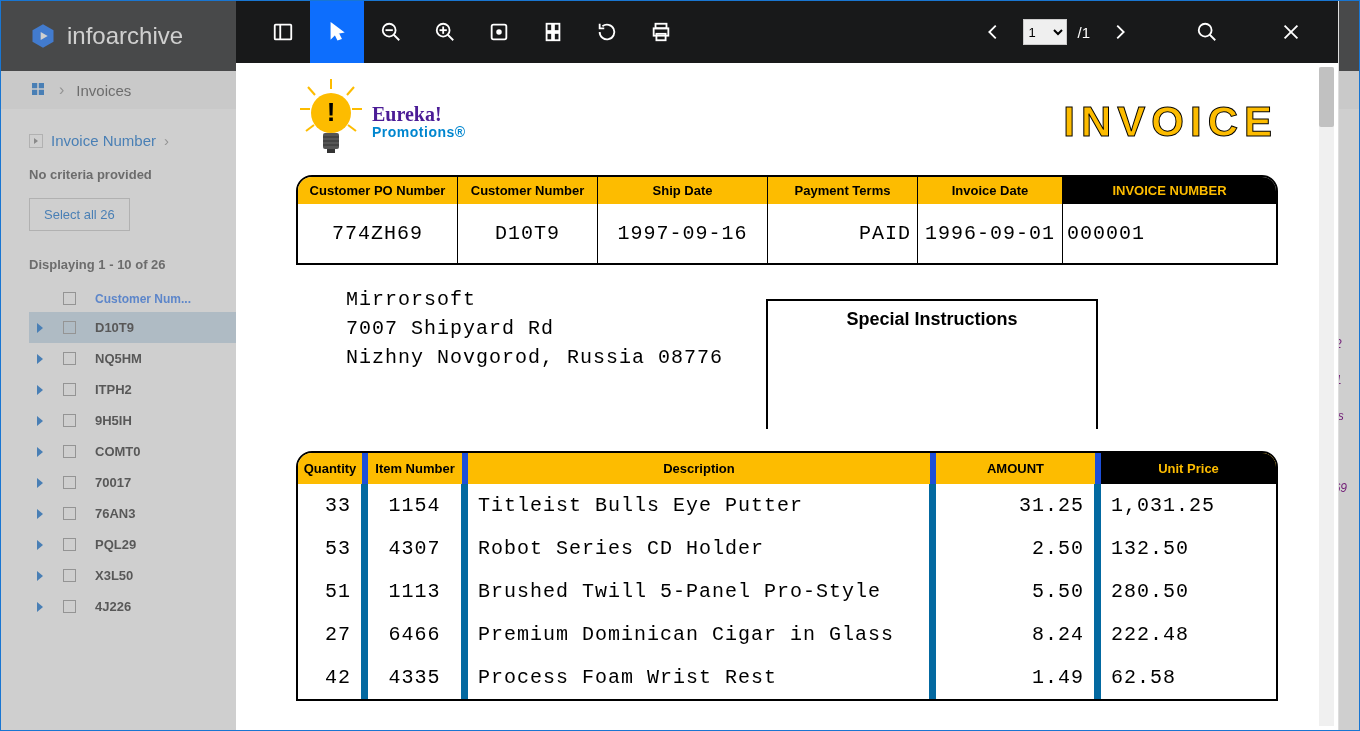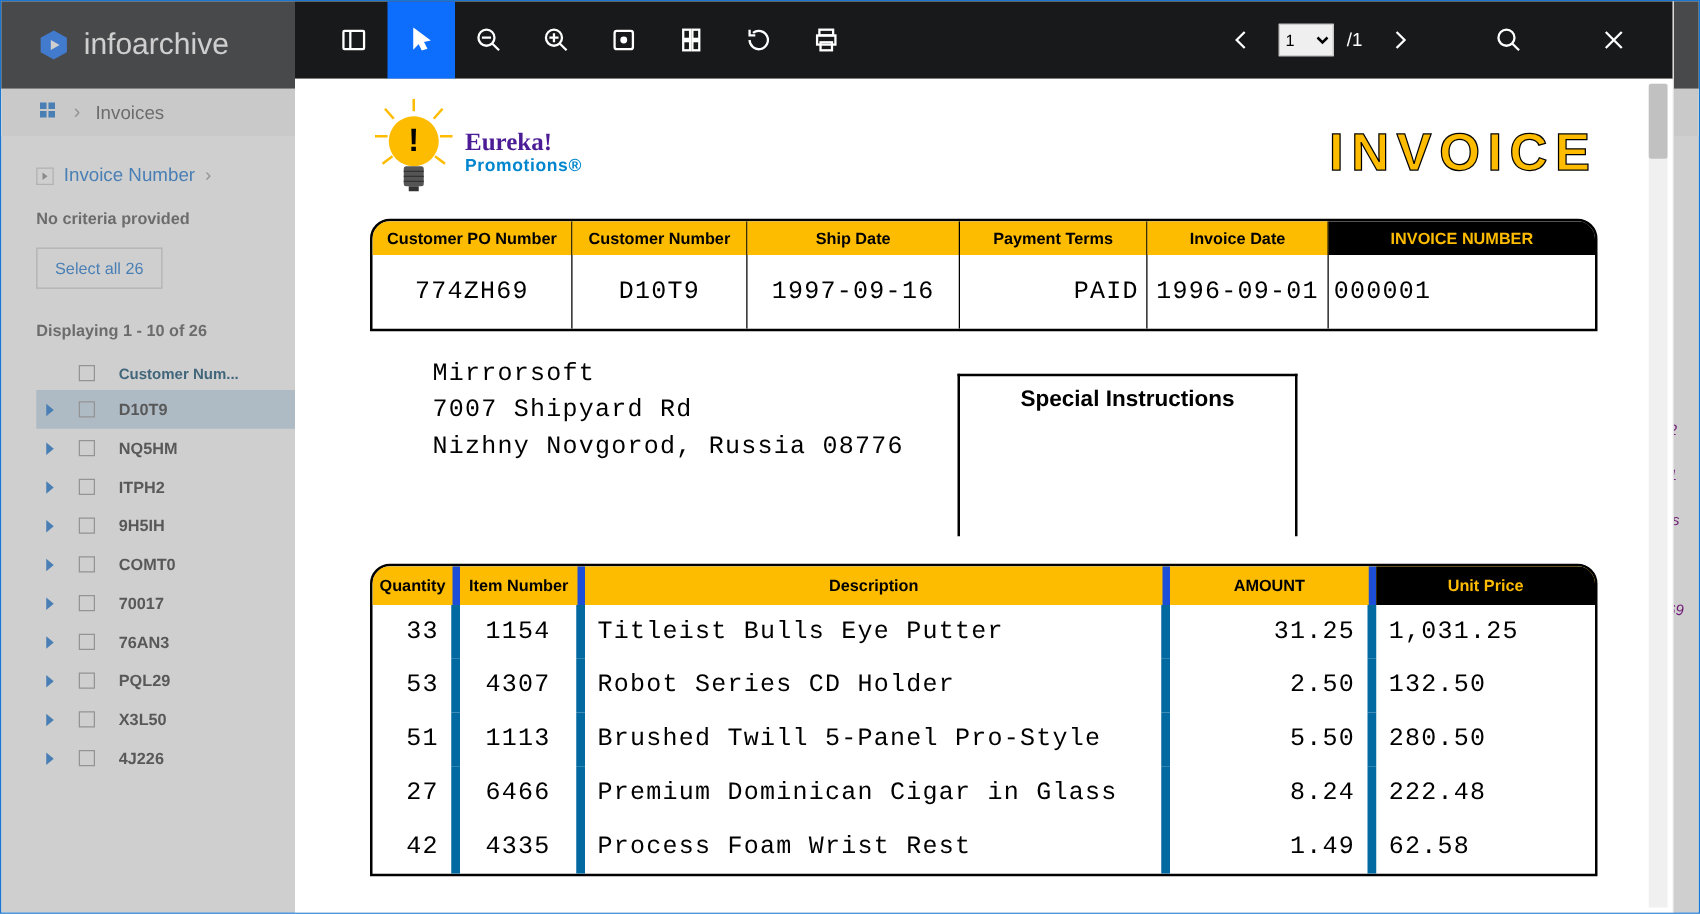--- a/index.html
+++ b/index.html
@@ -14,21 +14,21 @@
 .bc-bar .app-icon{color:#1976d2;}
 .bc-bar .chev{color:#999; font-size:16px;}
 .left-panel { position:absolute; left:28px; top:125px; width:300px;}
 .chain { display:flex; align-items:center; gap:8px; font-size:15px; color:#1976d2; padding:6px 0 10px 0;}
 .chain .box{width:14px; height:14px; border:1px solid #ccc; display:flex; align-items:center; justify-content:center;}
 .chain .box span{font-size:8px;border-left:4px solid #888;border-top:3px solid transparent;border-bottom:3px solid transparent;display:block;}
 .criteria{color:#555;font-size:13px;padding:8px 0 16px 0;font-weight:600;}
 .select-all{display:inline-block;border:1px solid #ccc;padding:8px 14px;color:#1976d2;font-size:13px;margin-bottom:26px;}
 .displaying{font-size:13px;color:#555;font-weight:600;margin-bottom:14px;}
 .list-table{width:100%;}
-.list-header{display:grid;grid-template-columns:30px 30px 1fr;padding:6px 0;font-size:12px;font-weight:700;color:#0c4a6e;}
+.list-header{display:grid;grid-template-columns:30px 30px 1fr;padding:6px 0;font-size:12px;font-weight:700;color:#3b82f6;}
 .list-row{display:grid;grid-template-columns:30px 30px 1fr;padding:8px 0;font-size:13px;color:#333;align-items:center;}
 .list-row.selected{background:#c9dced;}
 .tri{width:0;height:0;border-left:6px solid #1976d2;border-top:5px solid transparent;border-bottom:5px solid transparent;margin-left:8px;}
 .cb{width:13px;height:13px;border:1px solid #999;margin-left:4px;}
 
 
 .dim{position:absolute;inset:0;background:rgba(140,140,140,.42);}
 
 
 .right-peek{position:absolute;right:12px;top:325px;width:22px;height:380px;font-size:12px;color:#701a75;font-style:italic;}
@@ -56,21 +56,21 @@
 .eureka-txt .l1{font-family:Georgia,serif;font-size:20px;font-weight:800;color:#4b1c96;}
 .eureka-txt .l2{font-size:14px;font-weight:700;color:#0086cf;letter-spacing:.5px;}
 .inv-title{font-size:42px;font-weight:800;color:#fdbc00;letter-spacing:6px;-webkit-text-stroke:1px #000;}
 .meta{border:2px solid #000;border-radius:16px 16px 0 0;overflow:hidden;display:grid;grid-template-columns:160px 140px 170px 150px 145px 1fr;}
 .meta .h{background:#fdbc00;color:#000;font-size:13px;font-weight:700;text-align:center;padding:6px 4px;border-right:1px solid #000;}
 .meta .h.last{background:#000;color:#fdbc00;border-right:none;font-size:13px;}
 .meta .v{font-family:"Courier New",monospace;font-size:20px;text-align:center;padding:18px 4px;border-right:1px solid #000;letter-spacing:1px;}
 .meta .v:last-child{border-right:none;}
 .addr-block{display:flex;margin:20px 0 24px 50px;gap:0;}
 .addr{font-family:"Courier New",monospace;font-size:20px;line-height:1.45;letter-spacing:1px;flex:0 0 420px;}
-.spec{border:2px solid #000;border-bottom:none;width:272px;height:130px;padding:8px;margin-top:14px;}
+.spec{border:2px solid #000;border-bottom:none;width:332px;height:130px;padding:8px;margin-top:14px;}
 .spec .t{font-weight:700;font-size:18px;text-align:center;}
 .items{border:2px solid #000;border-radius:16px 16px 0 0;overflow:hidden;margin-top:-2px;}
 .items .head{display:grid;grid-template-columns:70px 100px 1fr 165px 175px;background:#fdbc00;}
 .items .head div{font-size:13px;font-weight:700;text-align:center;padding:8px 4px;border-right:6px solid #1d4ed8;}
 .items .head div:last-child{background:#000;color:#fdbc00;border-right:none;}
 .items .body{font-family:"Courier New",monospace;font-size:20px;letter-spacing:1px;}
 .items .row{display:grid;grid-template-columns:70px 100px 1fr 165px 175px;}
 .items .row div{padding:10px 10px;border-right:7px solid #0369a1;}
 .items .row div:last-child{border-right:none;}
 .items .row .q{text-align:right;}

